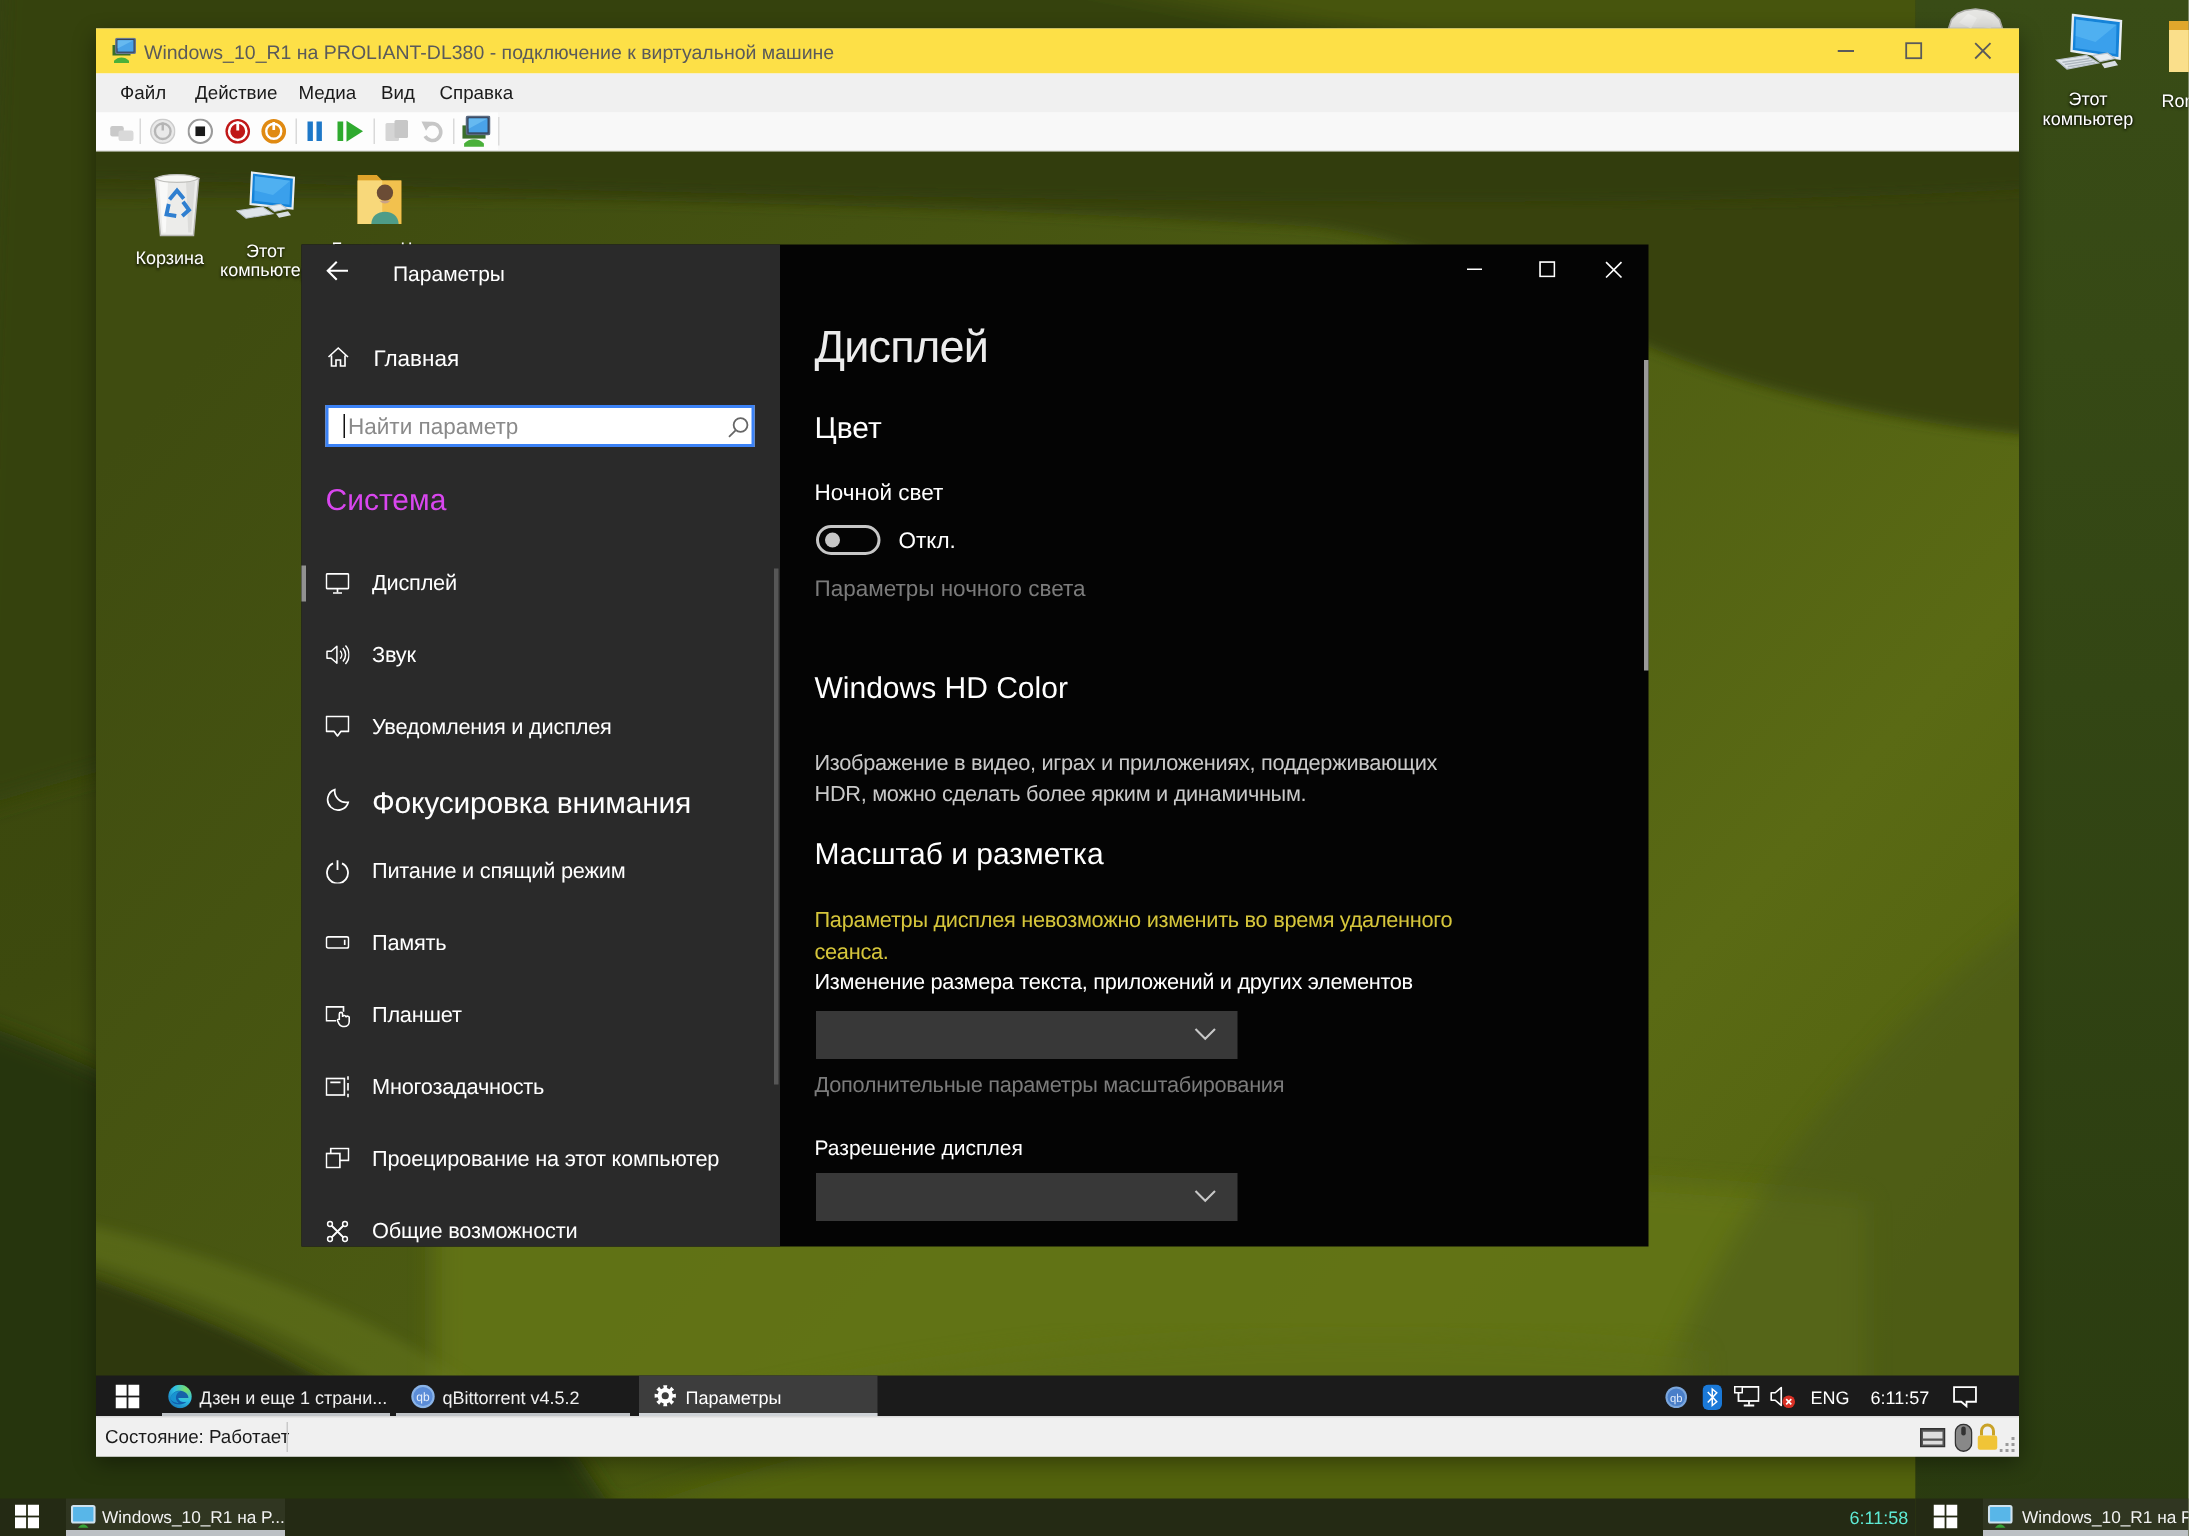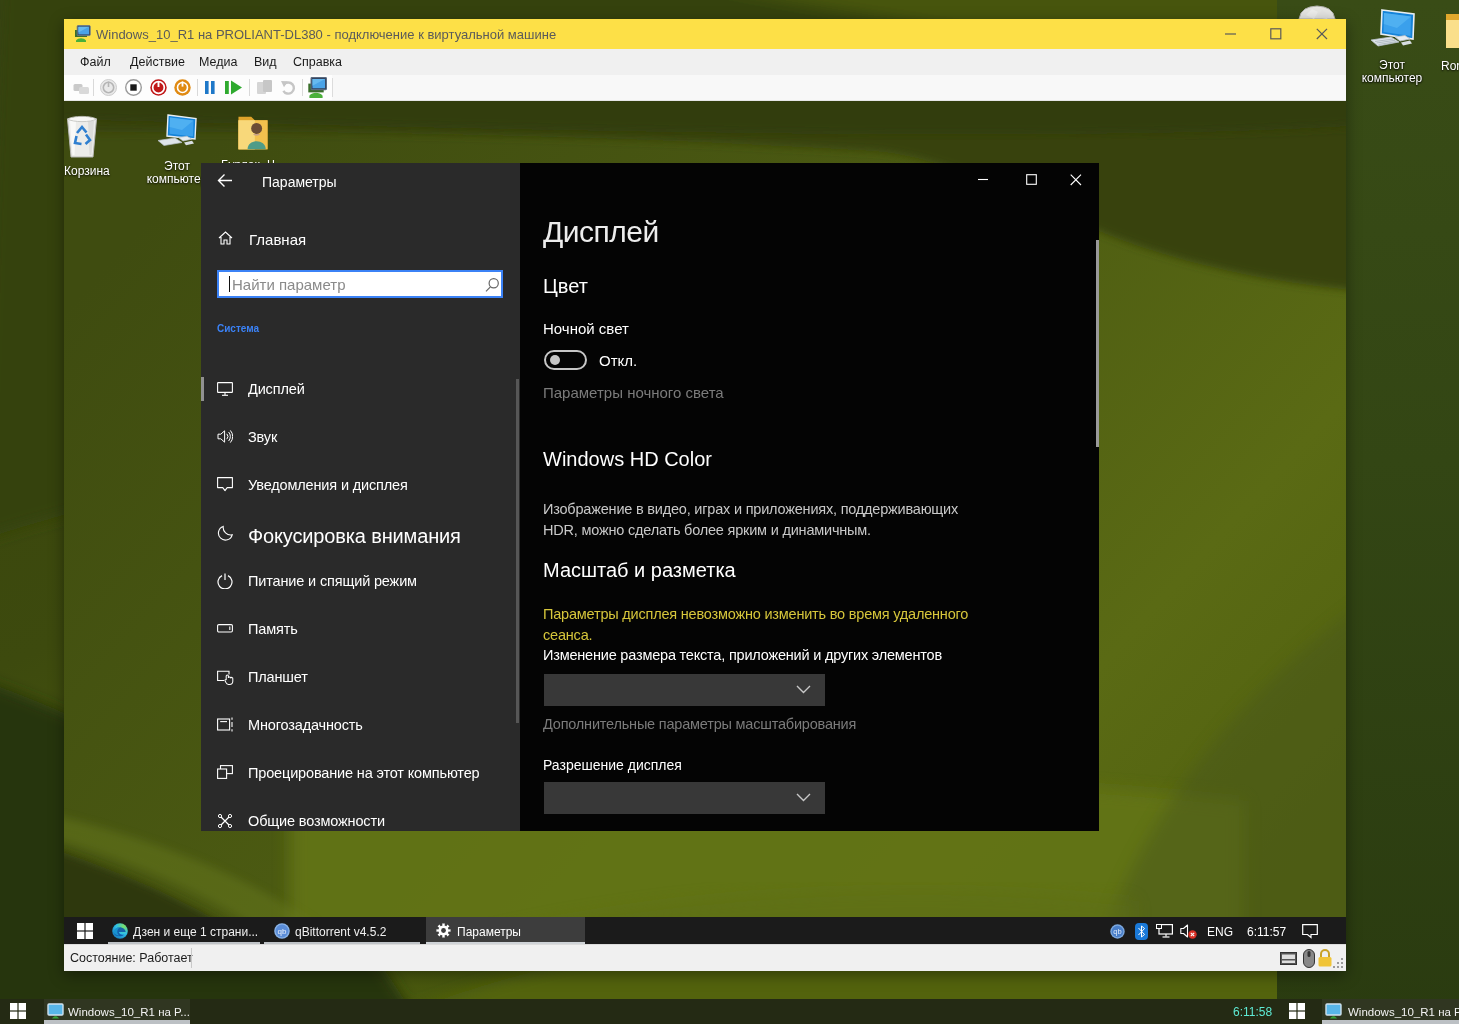--- a/index.html
+++ b/index.html
@@ -221,21 +221,21 @@
 
       <path d="M225,690 C560,670 900,670 1180,700 L1180,863 L225,863 Z" fill="#647413" opacity="0.9" filter="url(#vmblur2)"></path>
       <path d="M1302,863 L1302,500 C1190,580 1080,700 1030,863 Z" fill="#46551a" opacity="0.45" filter="url(#vmblur2)"></path>
 
       <path d="M-20,863 L-20,745 C60,772 150,808 215,863 Z" fill="#2d390e" filter="url(#vmblur)"></path>
       <path d="M-20,735 C75,762 170,802 240,863 L300,863 C225,788 95,738 -20,712 Z" fill="#66781b" opacity="0.5" filter="url(#vmblur)"></path>
 
       <path d="M320,863 C540,790 830,775 1070,800 L1070,863 Z" fill="#5d6e14" opacity="0.5" filter="url(#vmblur2)"></path>
     </svg>
 
-    <div class="abs" style="left:0px;top:11px;width:72px;text-align:left">
+    <div class="abs" style="left:0px;top:11px;width:72px;text-align:right">
       <svg width="36" height="47" viewBox="0 0 36 47">
         <path d="M3.5,7 L32.5,7 L29,45 L7,45 Z" fill="#ececea" stroke="#b8b8b5" stroke-width="1"></path>
         <path d="M6,9 L12,9 L10.5,43 L8.5,43 Z" fill="#f9f9f8"></path>
         <path d="M24,9 L30,9 L27.5,43 L25.5,43 Z" fill="#dcdcda"></path>
         <path d="M3.5,7 C9,3.5 27,3.5 32.5,7 C27,10.5 9,10.5 3.5,7 Z" fill="#f7f7f5" stroke="#c0c0bd" stroke-width="0.8"></path>
         <g fill="none" stroke="#2f7fd0" stroke-width="2.6">
           <path d="M13,21 l5,-6 l4.5,5.5"></path>
           <path d="M12.5,24 l-1.5,7 l6.5,1"></path>
           <path d="M21.5,32 l4.5,-4 l-4,-5.5"></path>
         </g>
@@ -280,21 +280,21 @@
       <div class="abs" style="left:48px;top:68px;font-size:15px;color:#fff">Главная</div>
 
       <div class="abs" style="left:16px;top:107px;width:286px;height:28px;background:#fff;border:2px solid #3b82f6">
         <div class="abs" style="left:10px;top:4px;width:1px;height:16px;background:#111"></div>
         <div class="abs" style="left:13px;top:4px;font-size:15px;color:#8a8a8a">Найти параметр</div>
         <svg class="abs" style="left:266px;top:5px" width="15" height="15" viewBox="0 0 15 15">
           <circle cx="8.7" cy="6.3" r="4.6" fill="none" stroke="#666" stroke-width="1.2"></circle>
           <line x1="5.4" y1="9.9" x2="1" y2="14.3" stroke="#666" stroke-width="1.2"></line>
         </svg>
       </div>
-      <div class="abs" style="left:16px;top:160px;font-size:10px;font-weight:bold;color:#3b82f6">Система</div>
+      <div class="abs" style="left:16px;top:160px;font-size:20px;font-weight:normal;color:#d946ef">Система</div>
 
       <div class="abs" style="left:0;top:214px;width:3px;height:24px;background:#919191"></div>
 
       <svg class="abs" style="left:16px;top:219px" width="16" height="14" viewBox="0 0 16 14">
         <rect x="0.6" y="0.6" width="14.8" height="9.8" rx="0.5" fill="none" stroke="#fff" stroke-width="1.1"></rect>
         <line x1="8" y1="10.5" x2="8" y2="13" stroke="#fff" stroke-width="1.1"></line>
           <line x1="5" y1="13.3" x2="11" y2="13.3" stroke="#fff" stroke-width="1.1"></line>
       </svg>
       <div class="abs" style="left:47px;top:218px;font-size:14.5px;letter-spacing:-0.15px;color:#fff">Дисплей</div>
 

